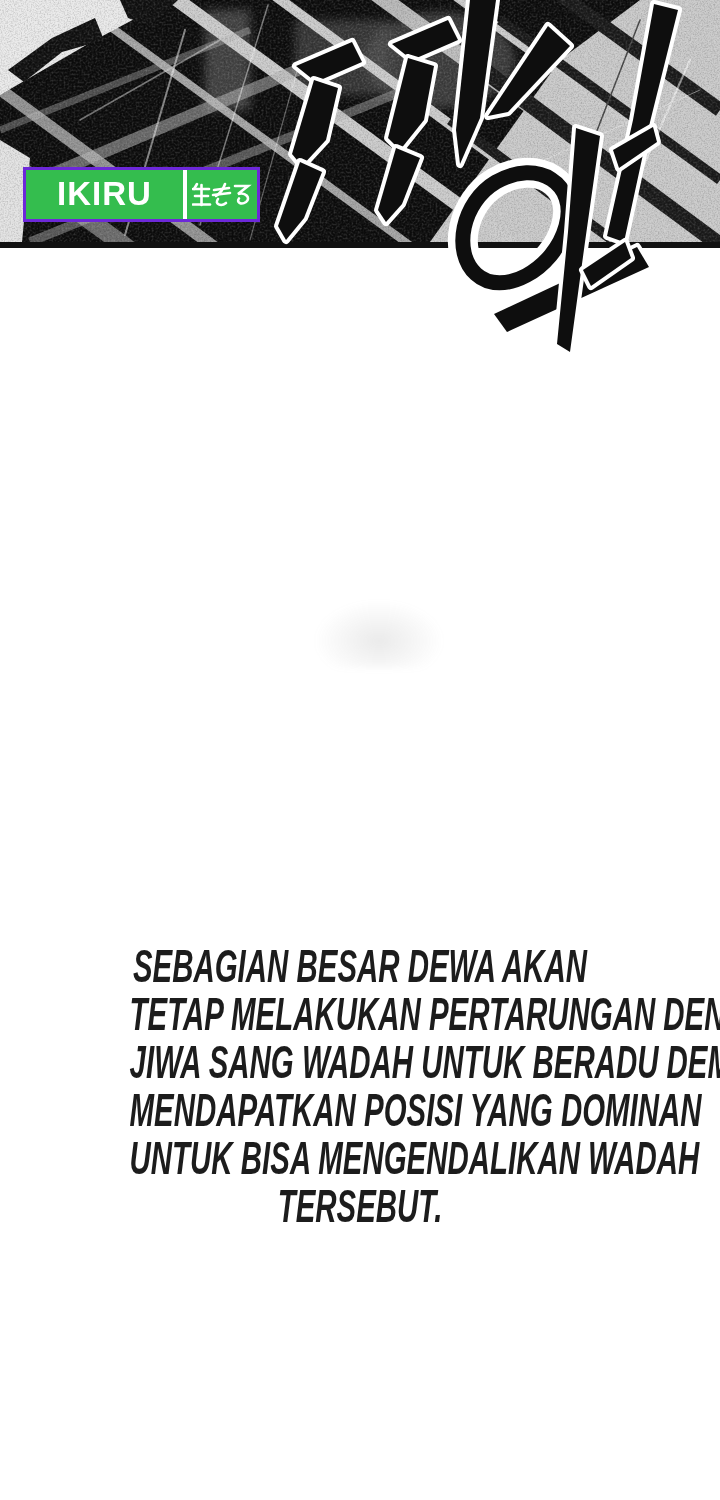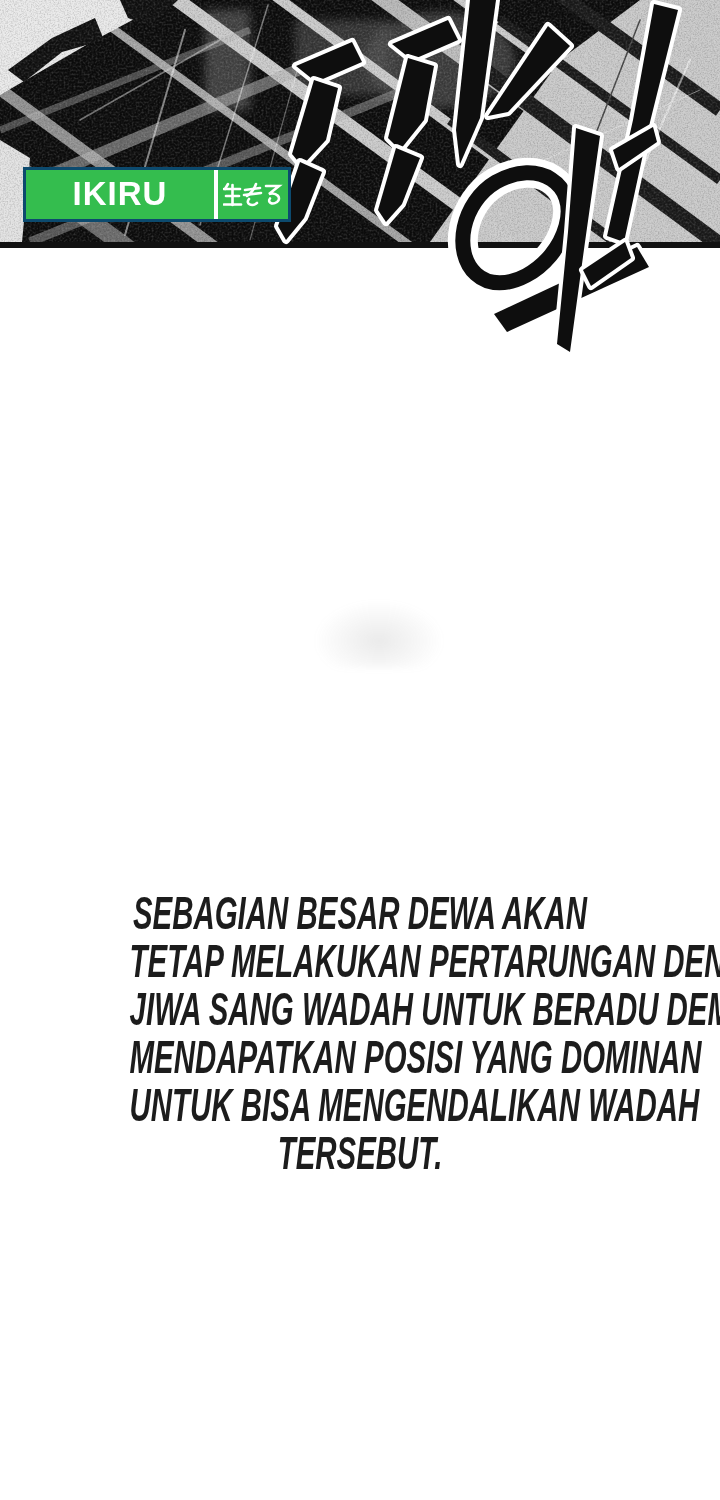--- a/index.html
+++ b/index.html
@@ -10,24 +10,24 @@
     background:var(--paper,#ffffff);
     overflow:hidden;
     font-family:"Liberation Sans", sans-serif;
   }
   
   .panel-wrap { position:absolute; left:0; top:0; width:720px; height:360px; }
   .panel-svg { display:block; }
   
   .badge {
     position:absolute; left:23px; top:167px;
-    width:268px; height:55px;
+    width:237px; height:55px;
     box-sizing:border-box;
     background:var(--badge-green,#34bd4e);
-    border:3px solid #0c4a6e;
+    border:3px solid #6d28d9;
     display:flex; align-items:stretch;
     z-index:5;
   }
   .badge-main {
     flex:1;
     display:flex; align-items:center; justify-content:center;
     color:var(--badge-text,#ffffff);
     font-weight:800;
     font-size:33px;
     letter-spacing:1px;
@@ -41,21 +41,21 @@
   }
   
   .smudge {
     position:absolute; left:314px; top:600px;
     width:130px; height:68px;
     background:radial-gradient(ellipse at 50% 60%, rgba(125,125,125,0.16), rgba(125,125,125,0.0) 70%);
     filter:blur(3px);
   }
   
   .narration {
-    position:absolute; left:0; top:889px;
+    position:absolute; left:0; top:942px;
     width:720px;
     text-align:center;
     color:var(--narration-text,#1c1c1c);
     font-weight:700;
     font-style:italic;
     font-size:46px;
   }
   .nline {
     line-height:48px;
     white-space:nowrap;

